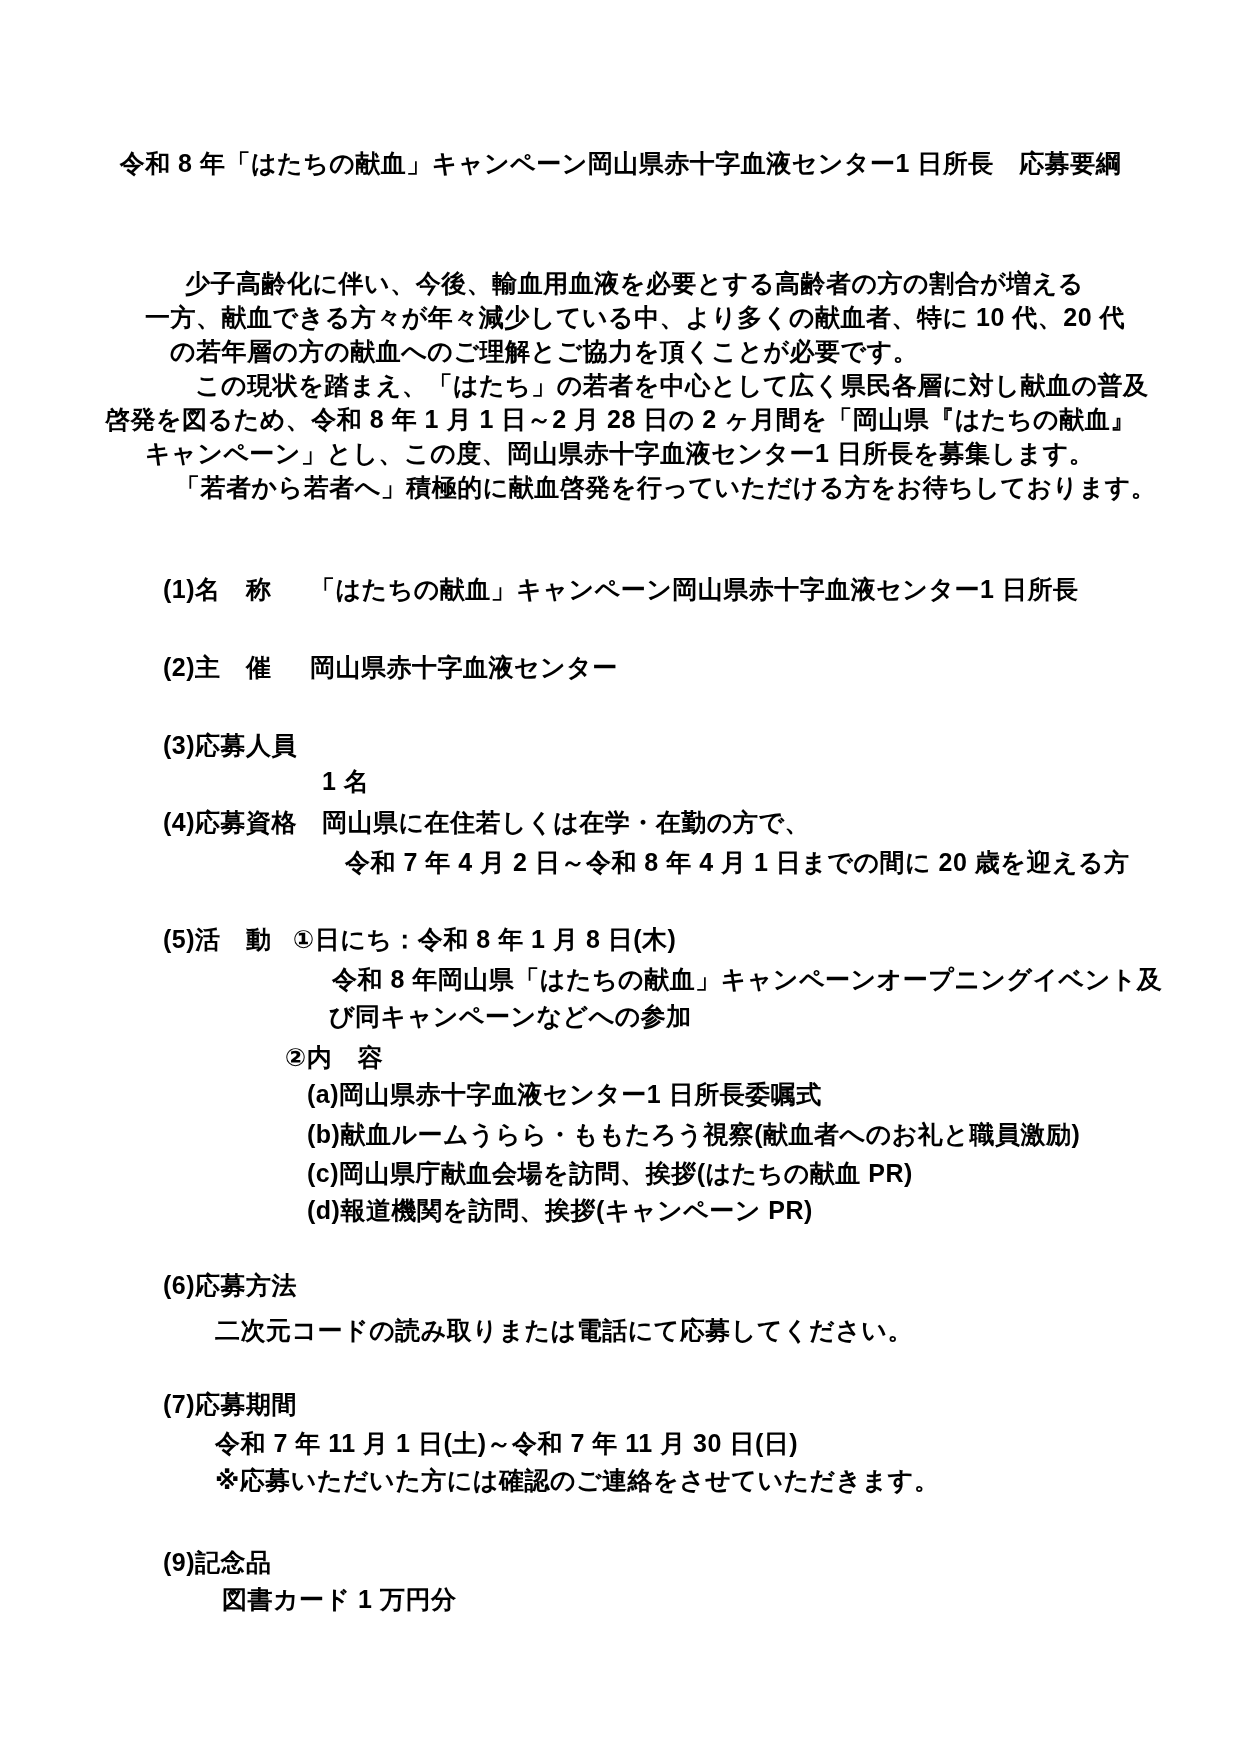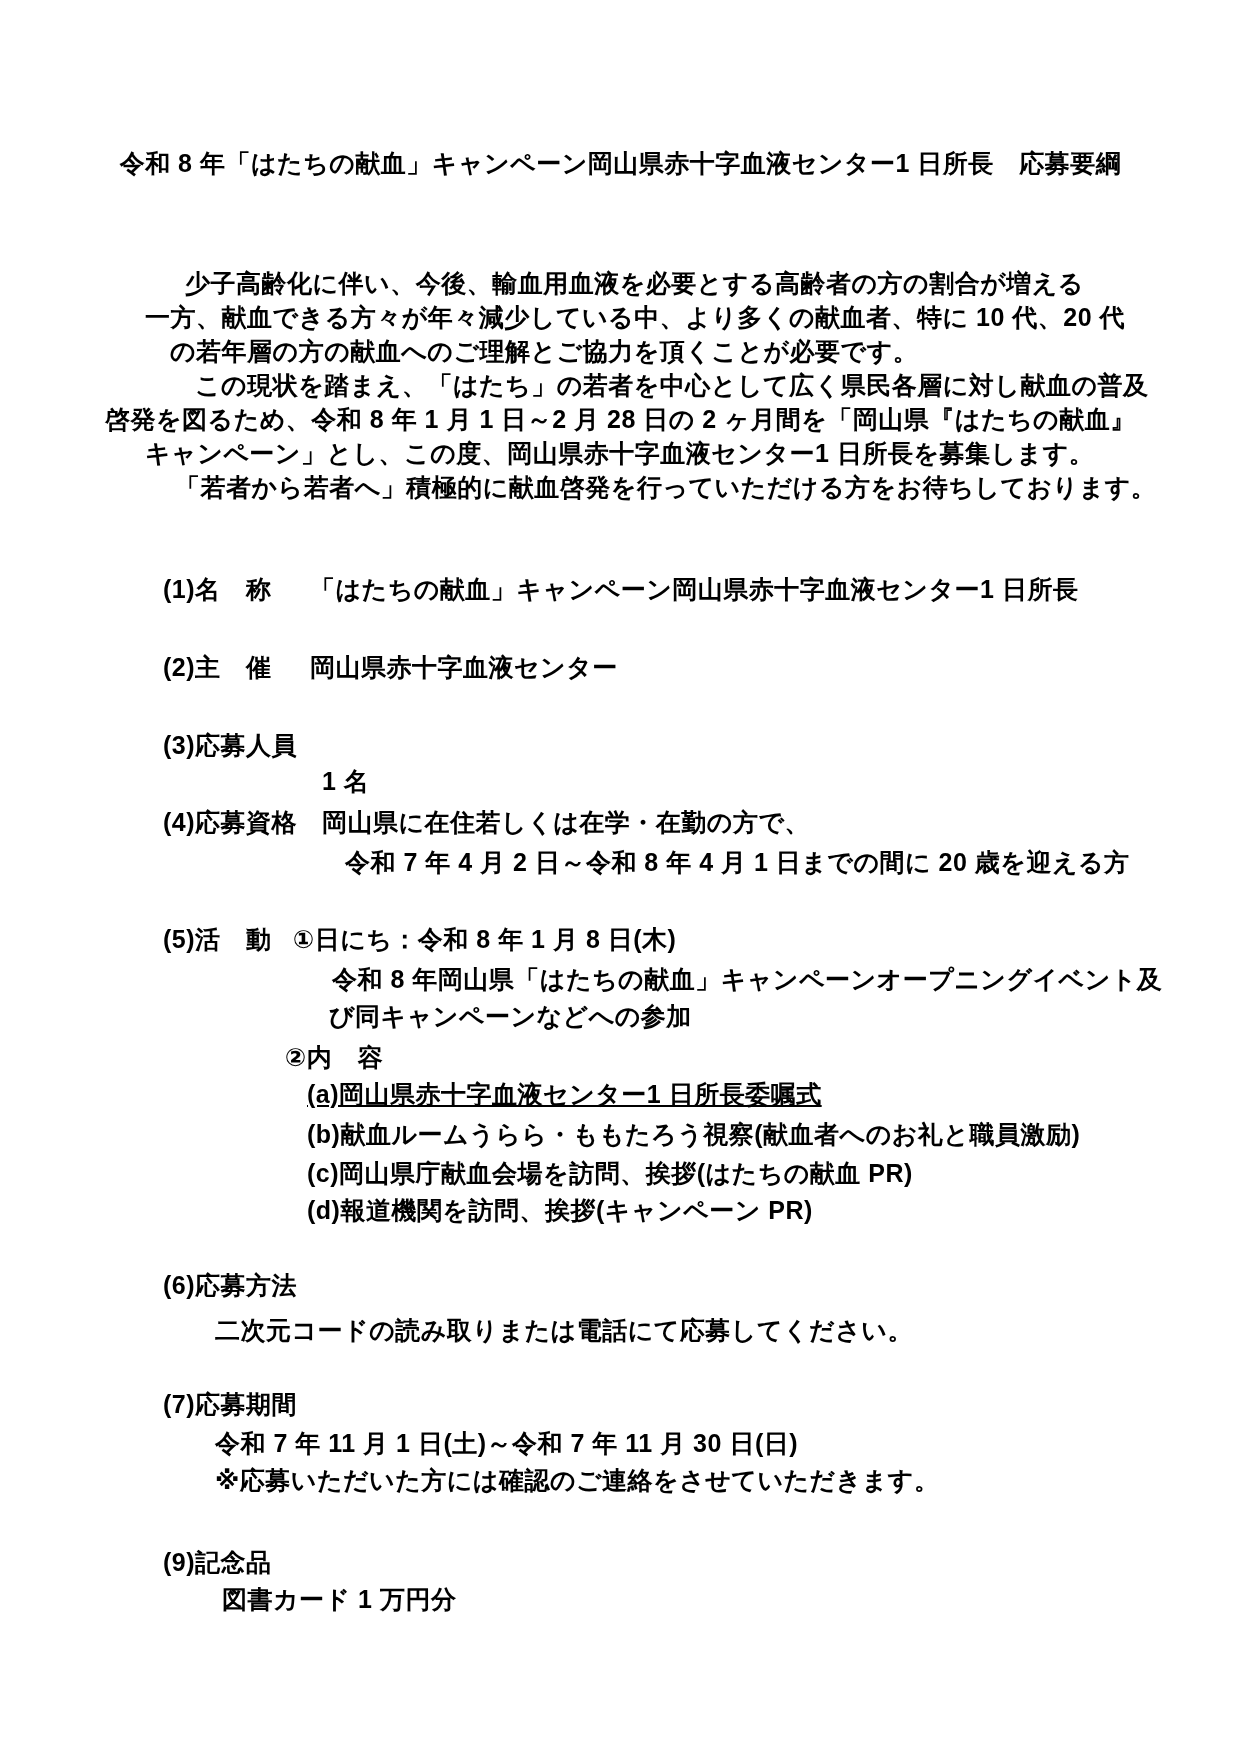--- a/index.html
+++ b/index.html
@@ -56,21 +56,21 @@
 
   <div class="ln" style="left:163px; top:807px;">(4)応募資格</div>
   <div class="ln" style="left:322px; top:807px;">岡山県に在住若しくは在学・在勤の方で、</div>
   <div class="ln" style="left:345px; top:847px;">令和 7 年 4 月 2 日～令和 8 年 4 月 1 日までの間に 20 歳を迎える方</div>
 
   <div class="ln" style="left:163px; top:924px;">(5)活　動</div>
   <div class="ln" style="left:293px; top:924px;">①日にち：令和 8 年 1 月 8 日(木)</div>
   <div class="ln" style="left:332px; top:964px;">令和 8 年岡山県「はたちの献血」キャンペーンオープニングイベント及</div>
   <div class="ln" style="left:329px; top:1001px;">び同キャンペーンなどへの参加</div>
   <div class="ln" style="left:285px; top:1042px;">②内　容</div>
-  <div class="ln" style="left:307px; top:1079px;text-decoration:underline;">(a)岡山県赤十字血液センター1 日所長委嘱式</div>
+  <div class="ln" style="left:307px; top:1079px;">(a)岡山県赤十字血液センター1 日所長委嘱式</div>
   <div class="ln" style="left:307px; top:1119px;">(b)献血ルームうらら・ももたろう視察(献血者へのお礼と職員激励)</div>
   <div class="ln" style="left:307px; top:1158px;">(c)岡山県庁献血会場を訪問、挨拶(はたちの献血 PR)</div>
   <div class="ln" style="left:307px; top:1195px;">(d)報道機関を訪問、挨拶(キャンペーン PR)</div>
 
   <div class="ln" style="left:163px; top:1270px;">(6)応募方法</div>
   <div class="ln" style="left:215px; top:1315px;">二次元コードの読み取りまたは電話にて応募してください。</div>
 
   <div class="ln" style="left:163px; top:1389px;">(7)応募期間</div>
   <div class="ln" style="left:215px; top:1428px;">令和 7 年 11 月 1 日(土)～令和 7 年 11 月 30 日(日)</div>
   <div class="ln" style="left:215px; top:1465px;">※応募いただいた方には確認のご連絡をさせていただきます。</div>

